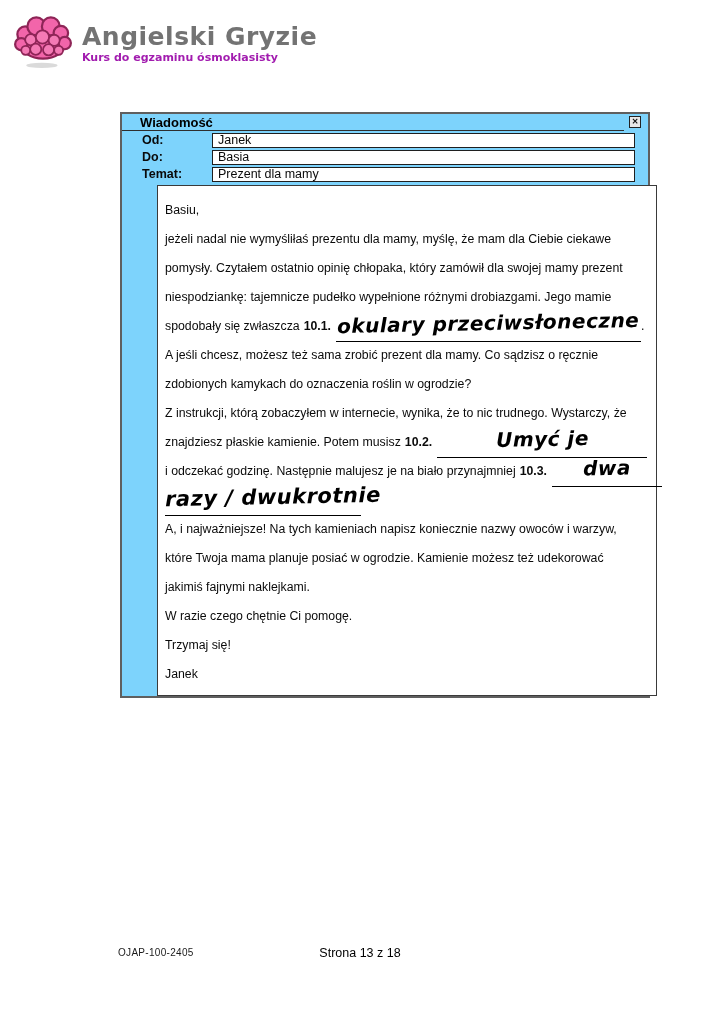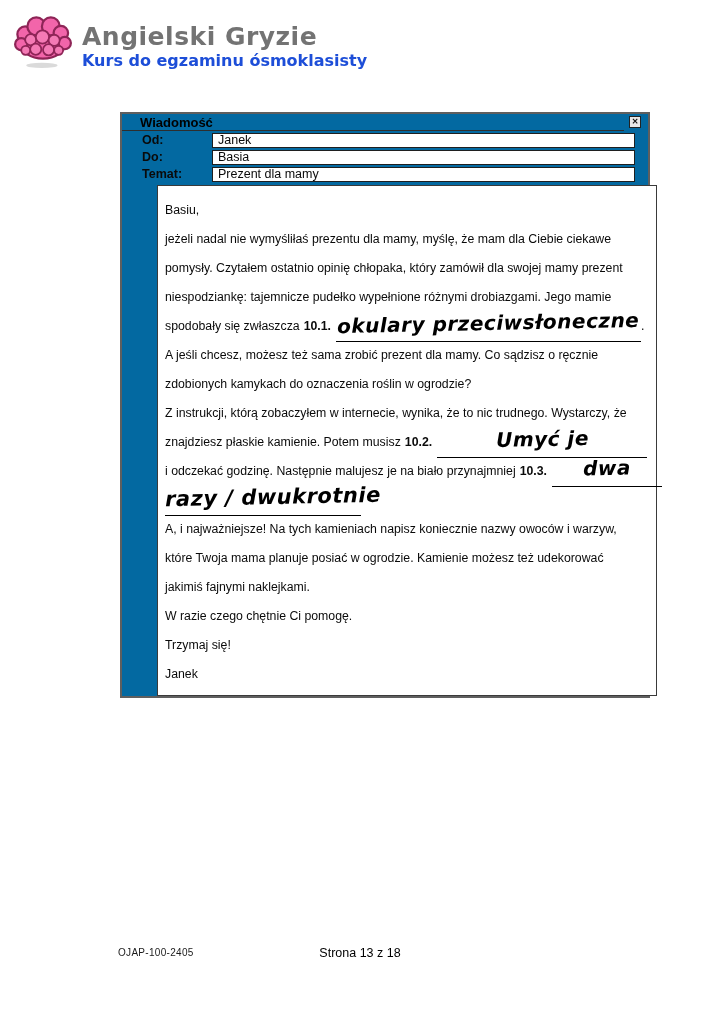--- a/index.html
+++ b/index.html
@@ -11,28 +11,28 @@
 
   
   .brand { position:absolute; left:14px; top:12px; display:flex; align-items:flex-start; }
   .brand-logo { width:58px; height:60px; flex:0 0 auto; }
   .brand-text { margin-left:10px; padding-top:14px; }
   .brand-title {
     font-family:"DejaVu Sans", sans-serif; font-weight:bold; font-size:25px;
     color:#737373; letter-spacing:0.5px; line-height:22px;
   }
   .brand-sub {
-    font-family:"DejaVu Sans", sans-serif; font-weight:bold; font-size:16px;
-    color:#1d4ed8; margin-top:3px;
+    font-family:"DejaVu Sans", sans-serif; font-weight:bold; font-size:11px;
+    color:#a21caf; margin-top:3px;
   }
 
   
   .window {
     position:absolute; left:120px; top:112px; width:530px; height:586px;
-    background:#0369a1; border:2px solid #5f5f5f;
+    background:#7dd3fc; border:2px solid #5f5f5f;
   }
   .win-title {
     position:absolute; left:18px; top:1px; font-size:13px; font-weight:bold; color:#000;
   }
   .win-sep { position:absolute; left:0; right:24px; top:16px; border-top:1.5px solid #2e2e2e; }
   .close-btn {
     position:absolute; right:7px; top:2px; width:12px; height:12px;
     border:1.5px solid #222; background:#e8e8e8;
     display:flex; align-items:center; justify-content:center;
   }

